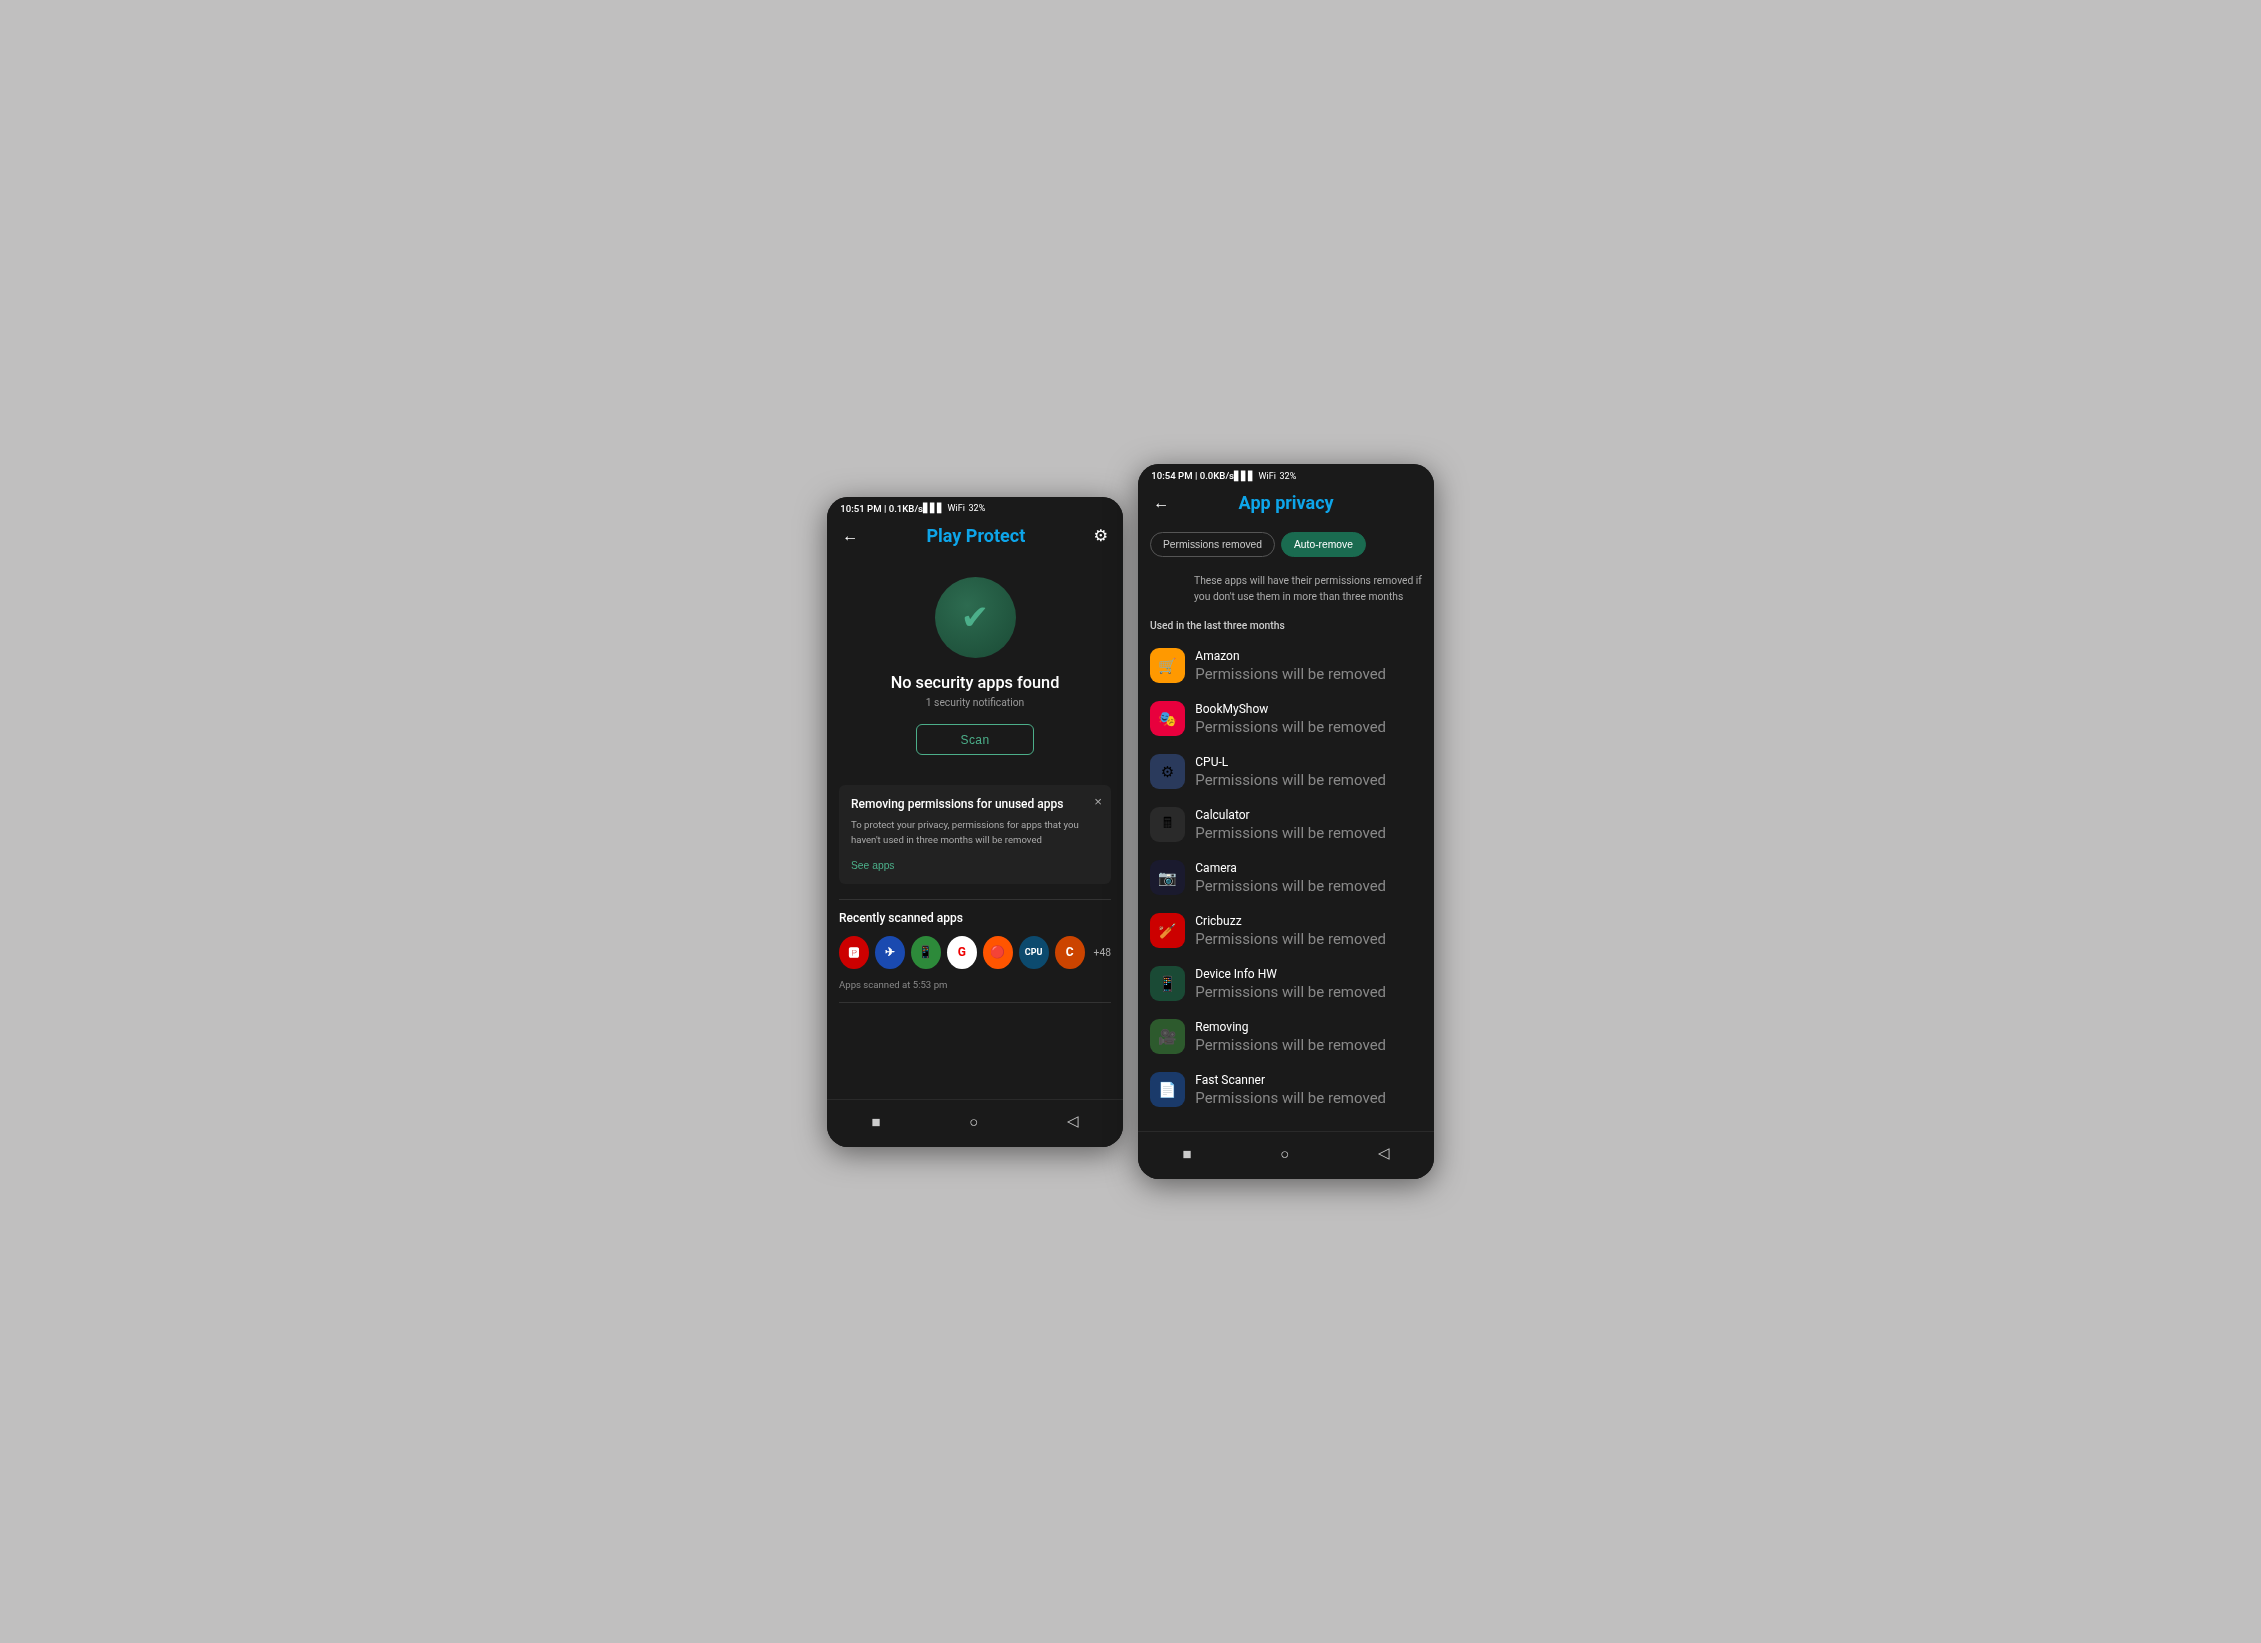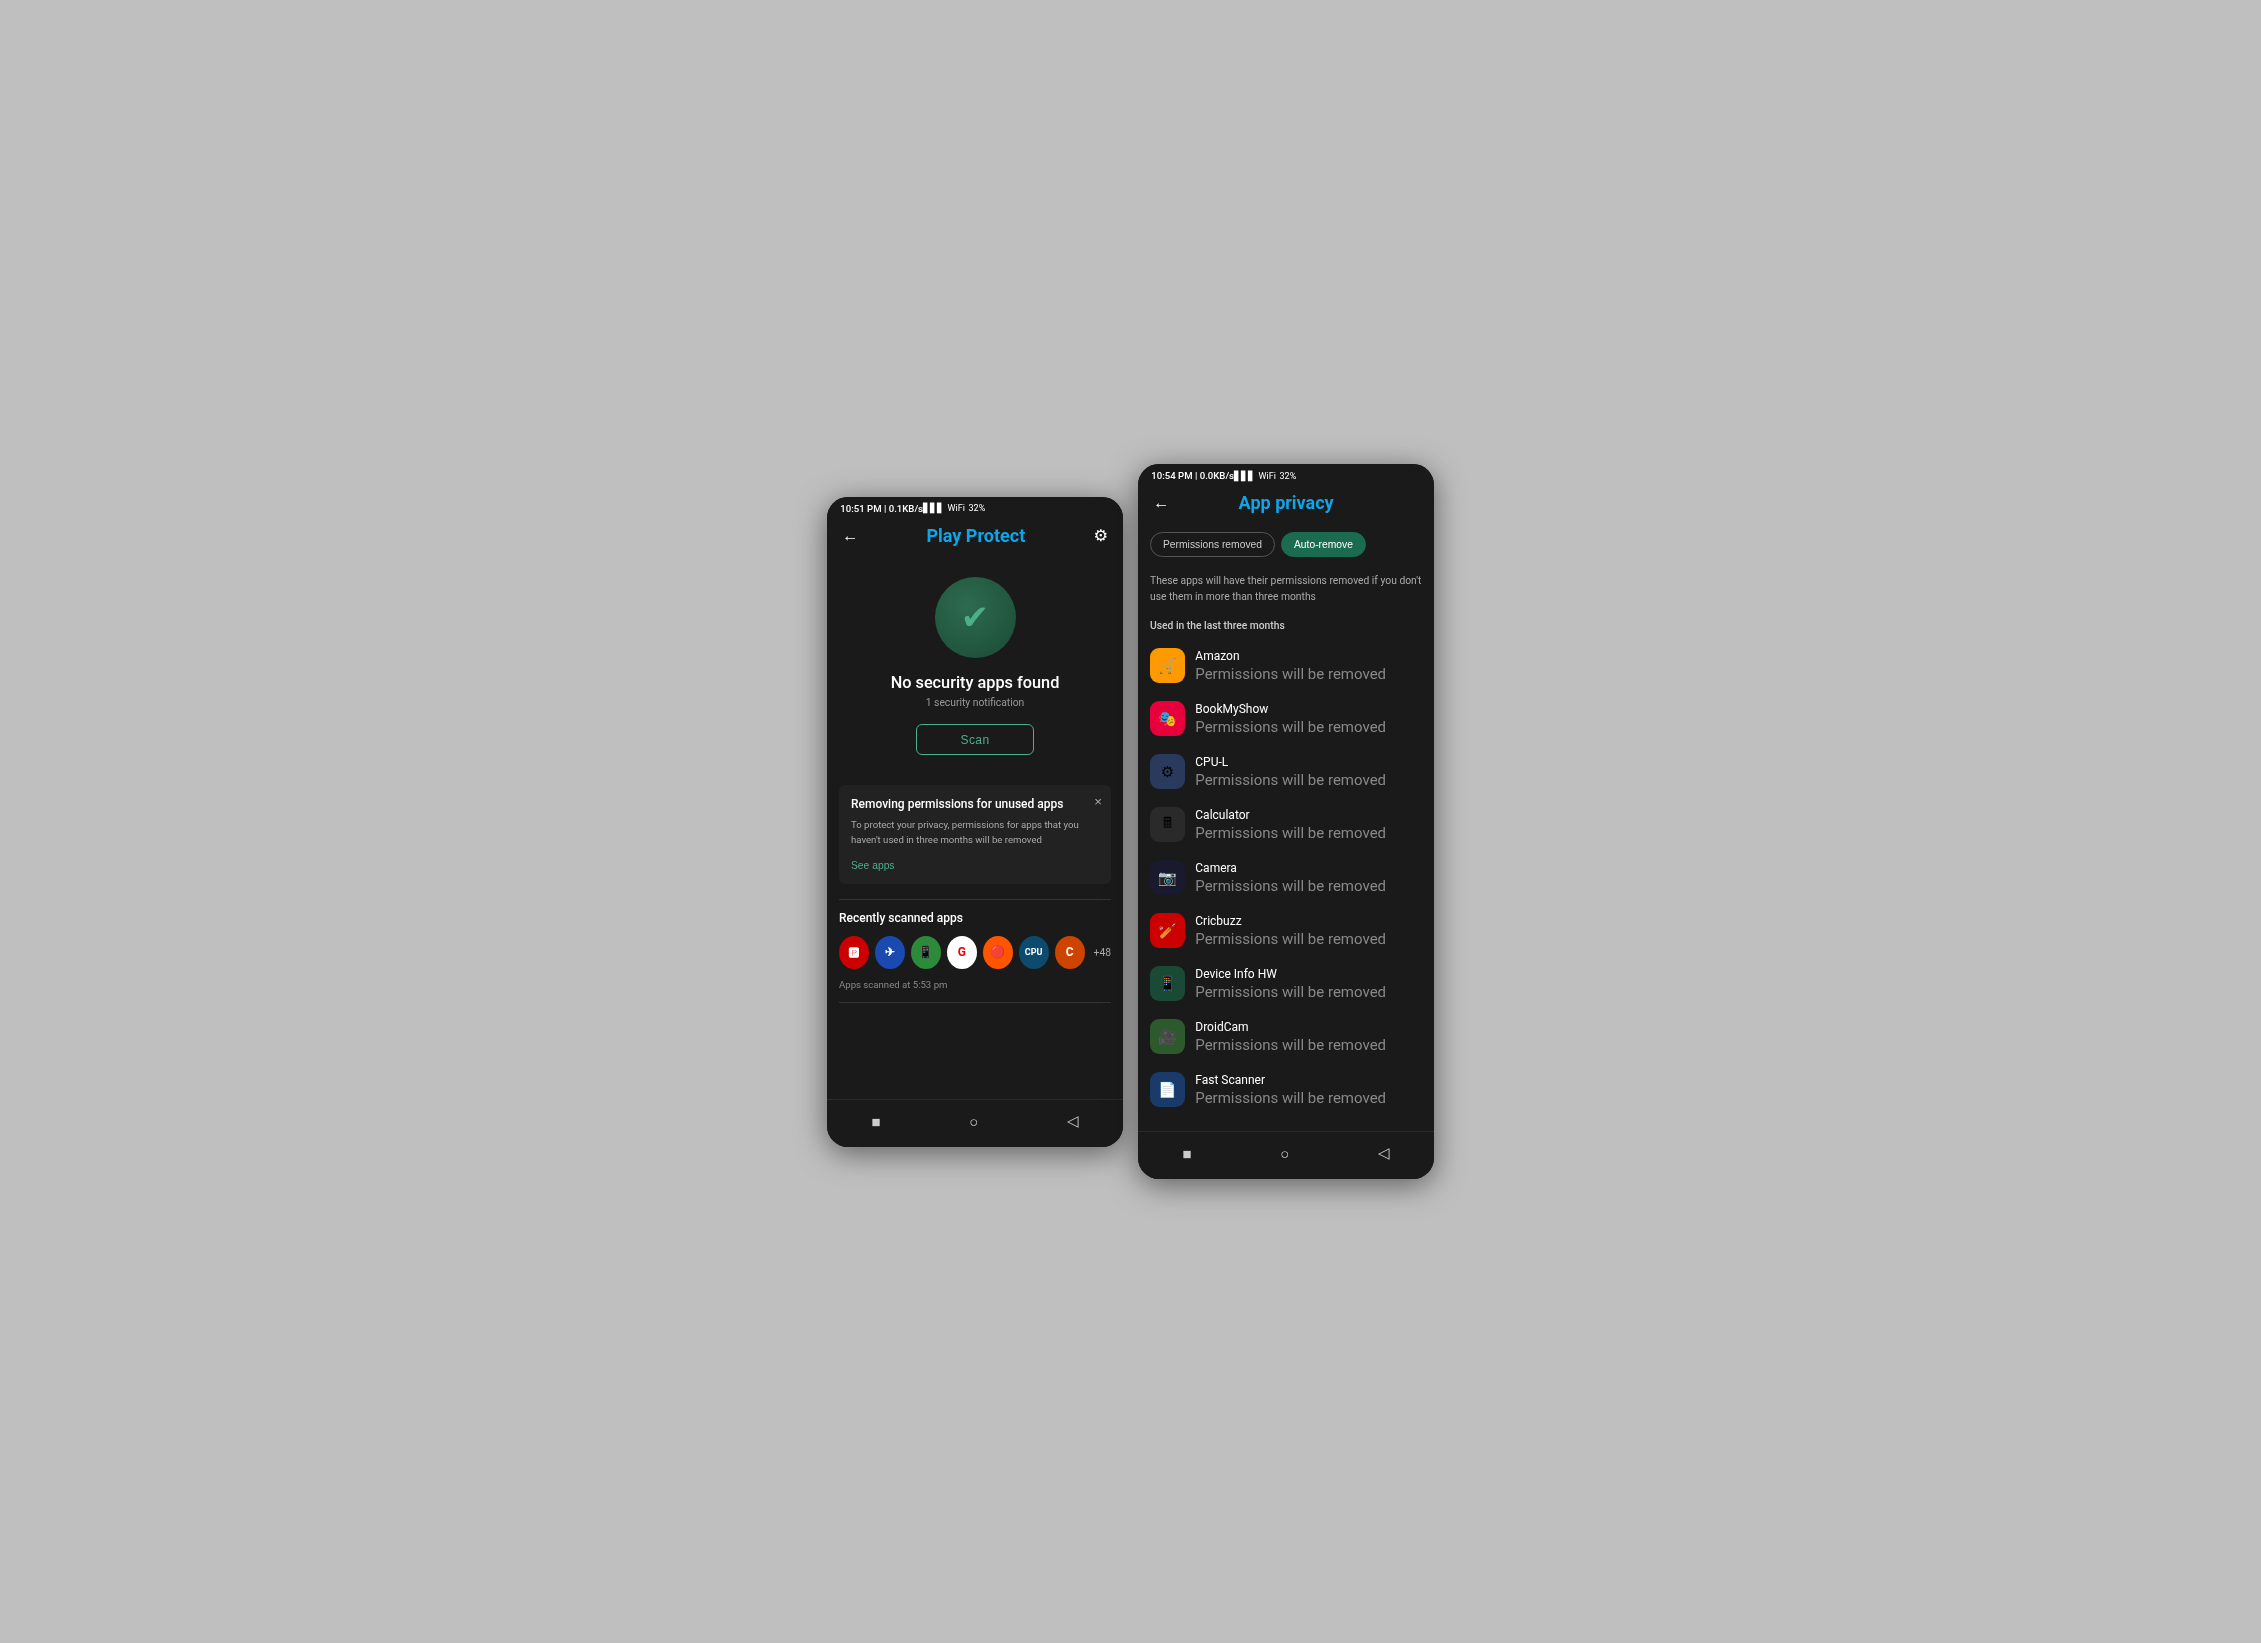--- a/index.html
+++ b/index.html
@@ -233,20 +233,21 @@
     .tab-btn.selected {
       background: #1a6b50;
       color: #fff;
       border-color: #1a6b50;
     }
     .privacy-desc {
       color: #aaa;
       font-size: 10.3px;
       line-height: 1.5;
       padding: 7.4px 12px 12px;
+      margin-left: 44px;
     }
     .section-label {
       color: #ccc;
       font-size: 10.3px;
       font-weight: 500;
       padding: 3px 12px 7.4px;
     }
     .app-list-item {
       display: flex;
       align-items: center;
@@ -439,21 +440,21 @@
       <div class="app-list-info">
         <div class="app-list-name">Device Info HW</div>
         <div class="app-list-sub">Permissions will be removed</div>
       </div>
     </div>
         <div class="app-list-item">
       <div class="app-list-icon" style="background:#2d5a2d;">
         <span style="font-size:15px;">🎥</span>
       </div>
       <div class="app-list-info">
-        <div class="app-list-name">DroidCam</div>
+        <div class="app-list-name">Removing</div>
         <div class="app-list-sub">Permissions will be removed</div>
       </div>
     </div>
         <div class="app-list-item">
       <div class="app-list-icon" style="background:#1a3a6a;">
         <span style="font-size:15px;">📄</span>
       </div>
       <div class="app-list-info">
         <div class="app-list-name">Fast Scanner</div>
         <div class="app-list-sub">Permissions will be removed</div>

